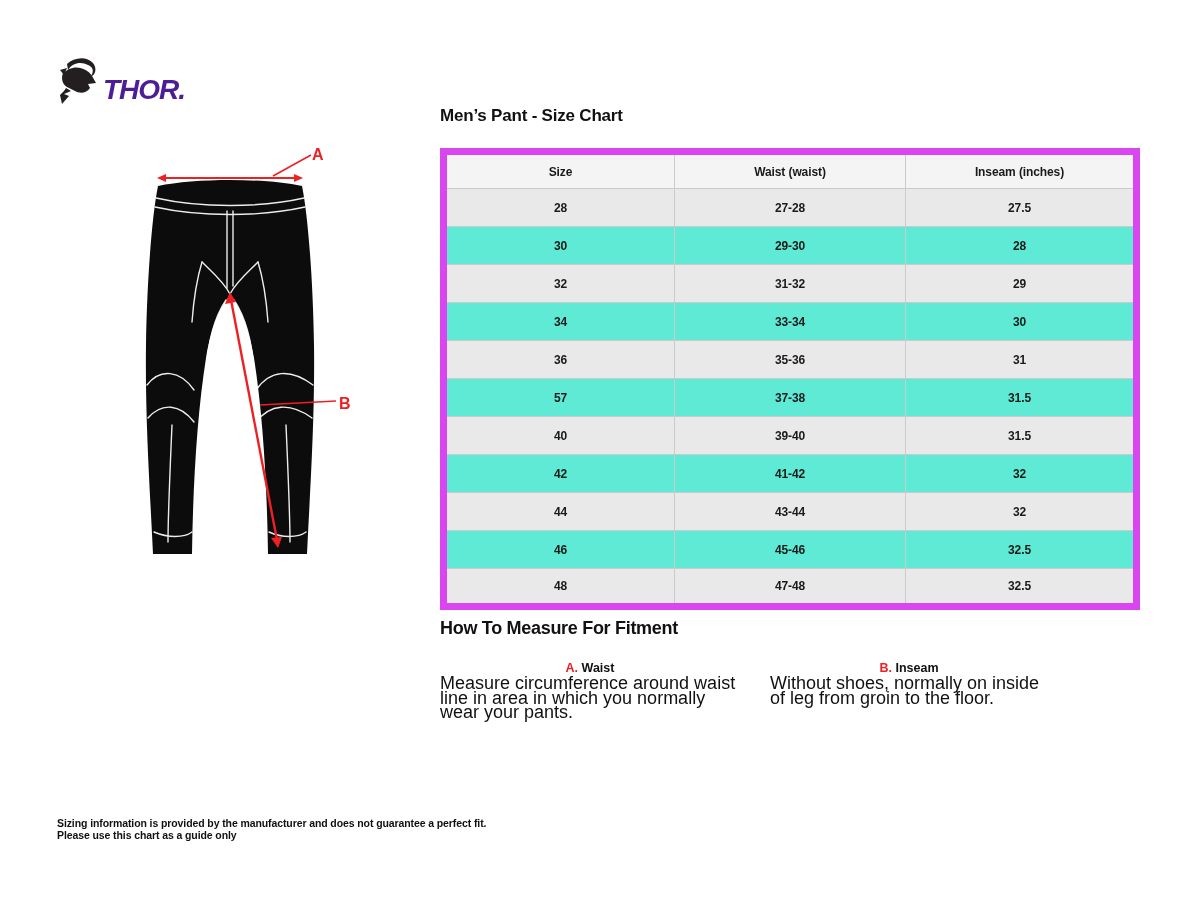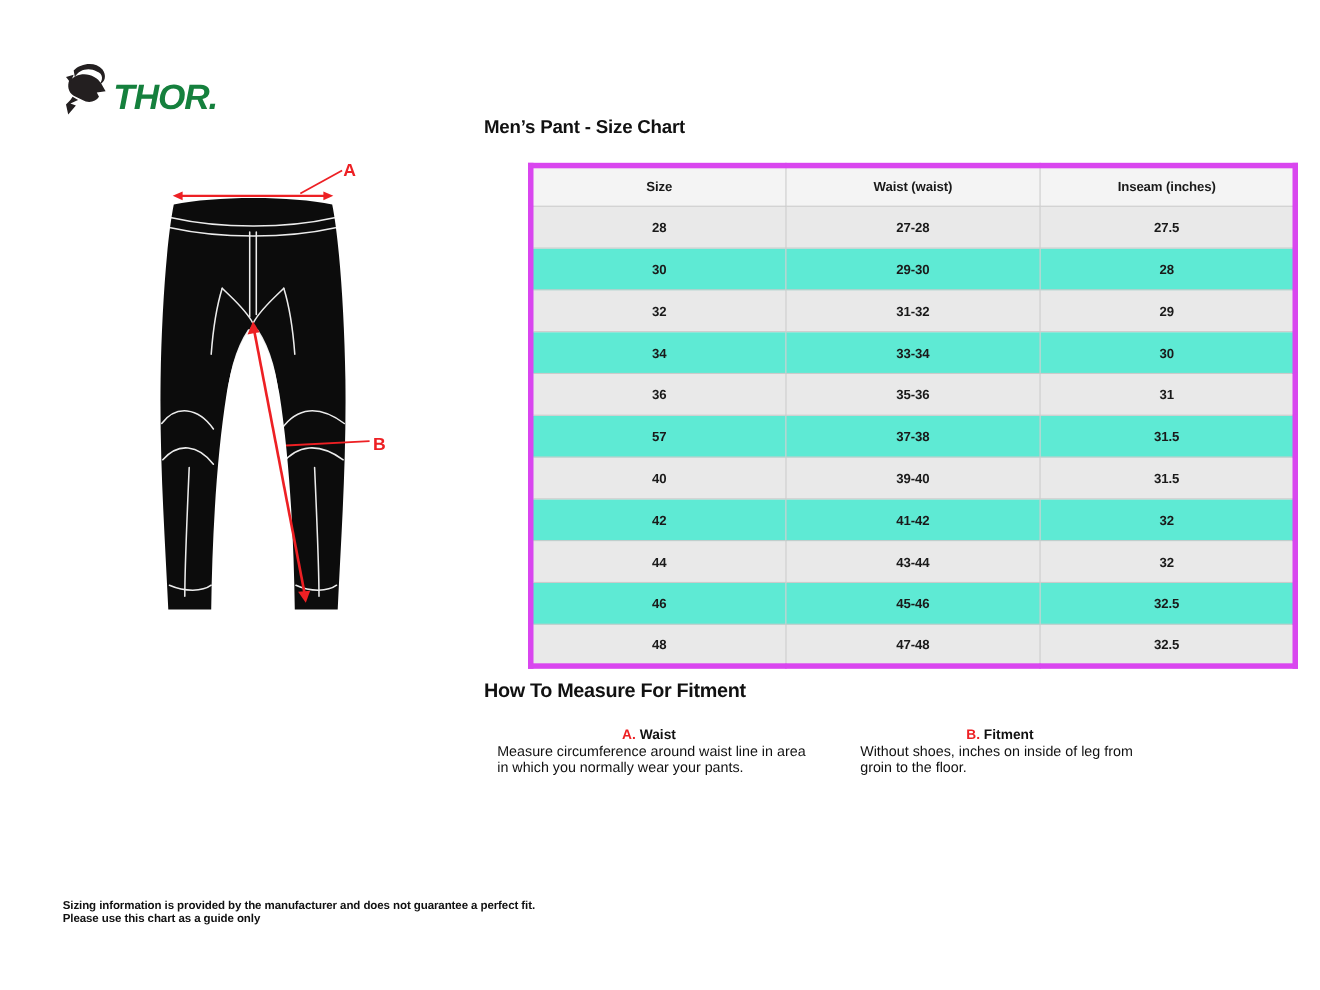--- a/index.html
+++ b/index.html
@@ -6,58 +6,57 @@
   html, body { background: #ffffff; }
   body {
     width: 1200px; height: 900px; position: relative; overflow: hidden;
     font-family: "Liberation Sans", sans-serif; color: #111;
   }
 
   
   .logo { position: absolute; left: 57px; top: 56px; display: flex; align-items: flex-end; }
   .logo-icon { width: 42px; height: 50px; }
   .logo-word {
-    font-size: 32px; font-weight: 700; font-style: italic;
-    letter-spacing: -1px; color: #15803d; margin-left: 4px; line-height: 1;
+    font-size: 28px; font-weight: 700; font-style: italic;
+    letter-spacing: -1px; color: #4c1d95; margin-left: 4px; line-height: 1;
     padding-bottom: 2px;
   }
 
   
   .pants-figure { position: absolute; left: 140px; top: 140px; width: 240px; height: 460px; }
 
   
   .chart-title {
     position: absolute; left: 440px; top: 106px;
     font-size: 17px; font-weight: 700; letter-spacing: -0.2px; color: #111;
   }
   .size-table-wrap { position: absolute; left: 440px; top: 148px; width: 700px; }
   table.size-table {
     width: 100%; border-collapse: collapse; table-layout: fixed;
-    border: 5px solid #d946ef;
-    margin-left: 40px;
+    border: 7px solid #d946ef;
   }
   table.size-table th, table.size-table td {
     border: 1px solid #cbcbcb; text-align: center; vertical-align: middle;
     font-size: 12px; color: #1a1a1a; height: 37px; font-weight: 600;
     letter-spacing: -0.1px;
   }
   table.size-table th { background: #f4f4f4; font-weight: 600; }
   table.size-table td { background: #5eead4; height: 38px; }
   table.size-table tr.alt td { background: #e9e9e9; }
 
   .measure-title {
     position: absolute; left: 440px; top: 618px;
     font-size: 18px; font-weight: 700; letter-spacing: -0.3px; color: #111;
   }
   .measure-item { position: absolute; top: 661px; }
   .measure-item.item-a { left: 440px; width: 300px; }
   .measure-item.item-b { left: 770px; width: 278px; }
   .measure-label { font-size: 12.5px; font-weight: 700; color: #111; text-align: center; }
   .measure-key { color: #ED2024; font-weight: 700; }
-  .measure-desc { font-size: 13px; font-weight: 400; line-height: 14.5px; color: #111; margin-top: 1px; margin-left: 12px; }
+  .measure-desc { font-size: 18px; font-weight: 400; line-height: 14.5px; color: #111; margin-top: 1px; }
 
   .footer-note {
     position: absolute; left: 57px; top: 818px;
     font-size: 10.5px; font-weight: 700; line-height: 11.5px; color: #111;
     letter-spacing: -0.1px;
   }
 </style>
 </head>
 <body>
 
@@ -199,21 +198,21 @@
   <div class="measure-label">
     <span class="measure-key">A.</span>
     <span>Waist</span>
   </div>
   <div class="measure-desc">Measure circumference around waist line in area in which you normally wear your pants.</div>
 </div>
 
 <div class="measure-item item-b">
   <div class="measure-label">
     <span class="measure-key">B.</span>
-    <span>Fitment</span>
+    <span>Inseam</span>
   </div>
-  <div class="measure-desc">Without shoes, inches on inside of leg from groin to the floor.</div>
+  <div class="measure-desc">Without shoes, normally on inside of leg from groin to the floor.</div>
 </div>
 
 <div class="footer-note">
   <div>Sizing information is provided by the manufacturer and does not guarantee a perfect fit.</div>
   <div>Please use this chart as a guide only</div>
 </div>
 
 </body></html>

